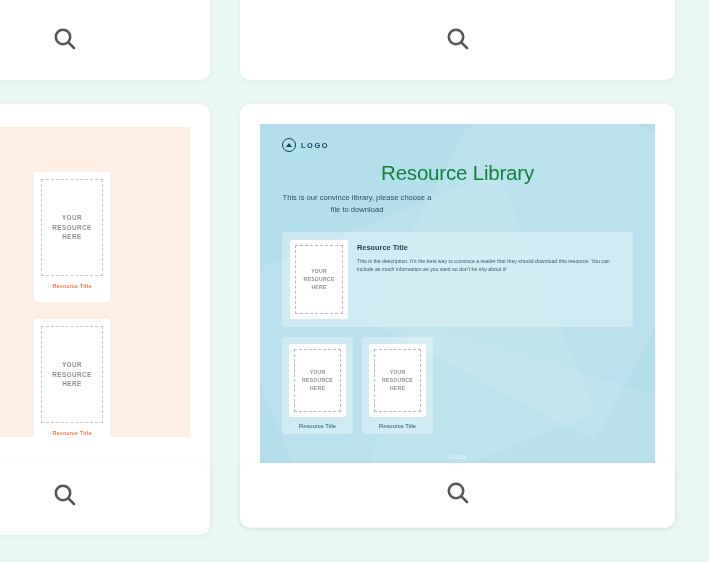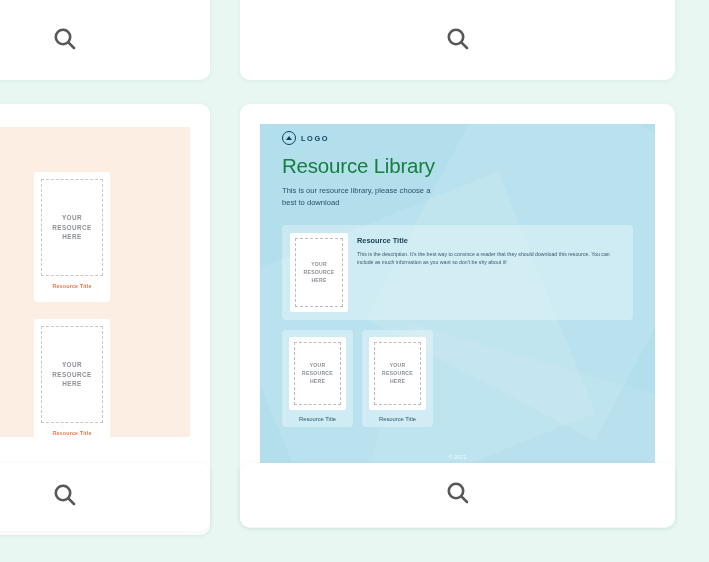--- a/index.html
+++ b/index.html
@@ -122,21 +122,21 @@
   #facet-b {
     left: -40px; top: 160px; width: 300px; height: 260px;
     transform: rotate(-22deg); transform-origin: top left;
   }
   #facet-c {
     left: 150px; top: 200px; width: 330px; height: 240px;
     transform: rotate(16deg); transform-origin: top left;
     background: rgba(255,255,255,0.07);
   }
 
-  .rl-inner { position: relative; padding: 7px 22px 0 22px; z-index: 2; }
+  .rl-inner { position: relative; padding: 14px 22px 0 22px; z-index: 2; text-align: center; }
 
   
   .logo-row { display: flex; align-items: center; gap: 5px; }
   .logo-mark {
     width: 14px; height: 14px; border-radius: 50%;
     border: 1.6px solid #0f3f5e;
     display: flex; align-items: center; justify-content: center;
   }
   .logo-tri {
     width: 0; height: 0;
@@ -289,21 +289,21 @@
 
     <div class="rl-inner">
       <div class="logo-row">
         <span class="logo-mark">
           <span class="logo-tri"></span>
         </span>
         <span class="logo-text">LOGO</span>
       </div>
 
       <div class="rl-title">Resource Library</div>
-      <div class="rl-sub">This is our resource library, please choose a best to download</div>
+      <div class="rl-sub">This is our convince library, please choose a file to download</div>
     </div>
 
     <div class="featured">
       <div class="featured-thumb">
         <div class="thumb-ph">
           <span>
             <span>YOUR</span><br>
             <span>RESOURCE</span><br>
             <span>HERE</span>
           </span>

